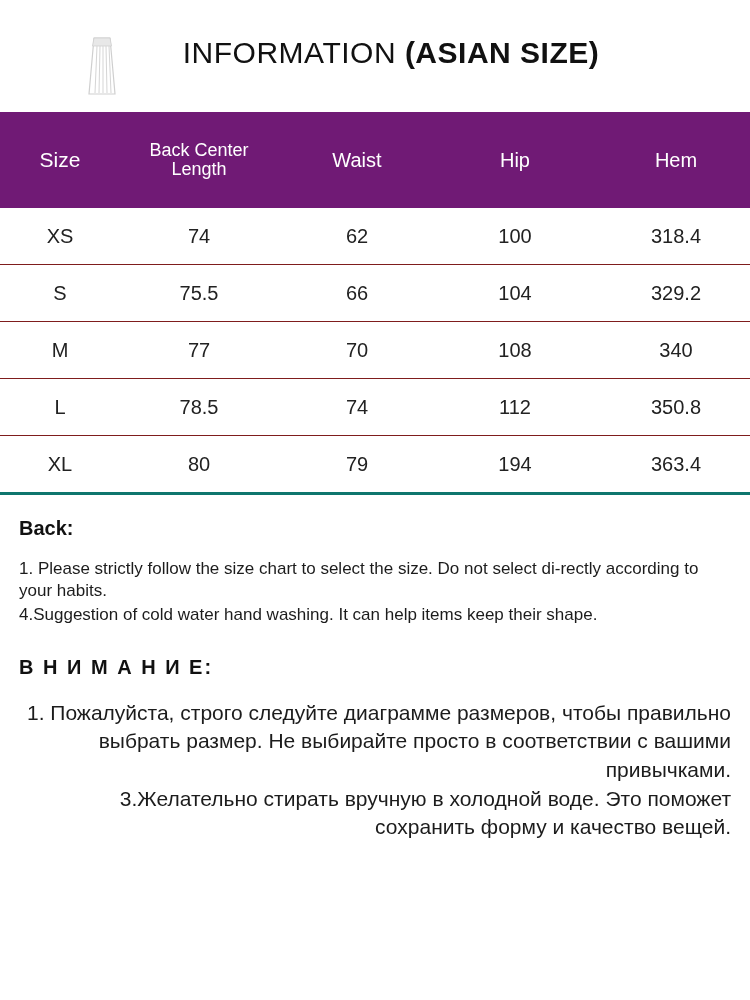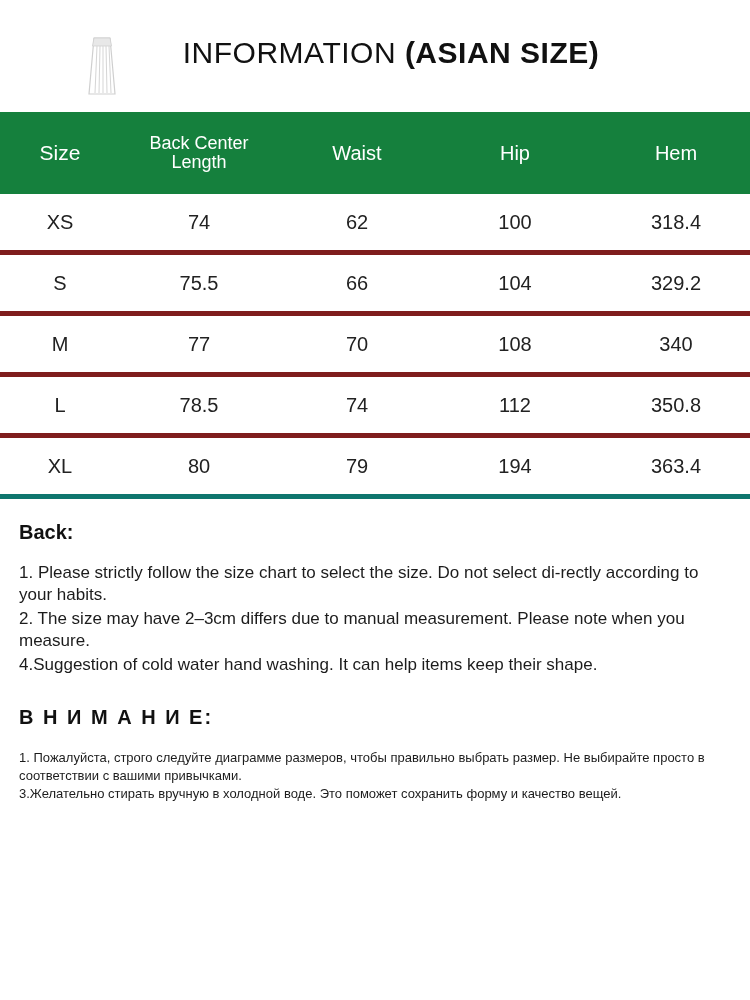--- a/index.html
+++ b/index.html
@@ -55,46 +55,46 @@
   .garment-icon svg { display: block; }
 
   
   .size-table {
     width: 718px;
     margin: 0 auto;
     border-collapse: collapse;
     table-layout: fixed;
   }
   .size-table thead th {
-    background: #15803d;
+    background: #701a75;
     color: #ffffff;
     font-weight: 400;
     font-size: 20px;
-    height: 82px;
+    height: 96px;
     vertical-align: middle;
     text-align: center;
     padding: 0 4px;
     line-height: 1.05;
   }
   .size-table thead th.col-size { width: 112px; font-size: 21px; }
   .size-table thead th.col-len  { width: 150px; font-size: 18px; }
   .size-table thead th.col-waist{ width: 150px; }
   .size-table thead th.col-hip  { width: 150px; }
   .size-table thead th.col-hem  { width: 156px; }
 
   .size-table tbody td {
     height: 54px;
     text-align: center;
     font-size: 20px;
     color: #222222;
-    border-bottom: 5px solid #7f1d1d;
+    border-bottom: 1px solid #7f1d1d;
     font-weight: 400;
   }
   .size-table tbody tr:last-child td {
-    border-bottom: 5px solid #0f766e;
+    border-bottom: 3px solid #0f766e;
   }
   .size-table tbody td.cell-size {
     font-size: 20px;
   }
 
   
   .notes {
     width: 712px;
     margin: 0 auto;
     padding-top: 22px;
@@ -114,22 +114,23 @@
     font-size: 17px;
     line-height: 1.32;
     color: #1c1c1c;
     margin: 0;
     font-weight: 400;
   }
   .note-line + .note-line {
     margin-top: 1px;
   }
   .note-line.ru {
-    font-size: 13px;
+    font-size: 21px;
     line-height: 1.34;
+    text-align: right;
   }
 </style>
 </head>
 <body>
 
 <div class="page">
 
   <div class="header">
     <div class="garment-icon">
       <svg viewBox="0 0 36 62" width="36" height="62" aria-hidden="true">
@@ -197,21 +198,20 @@
         <td>79</td>
         <td>194</td>
         <td>363.4</td>
       </tr>
     </tbody>
   </table>
 
   <div class="notes">
     <p class="note-heading">Back:</p>
     <p class="note-line">1. Please strictly follow the size chart  to select the size. Do not select di-rectly according to your habits.</p>
-    <p class="note-line">2. The size may have 2–3cm differs due to manual measurement. Please note when you measure.</p>
     <p class="note-line">4.Suggestion of cold water hand washing. It can help items keep their shape.</p>
 
     <p class="note-heading ru">В Н И М А Н И Е:</p>
     <p class="note-line ru">1. Пожалуйста, строго следуйте диаграмме размеров, чтобы правильно выбрать размер. Не выбирайте просто в соответствии с вашими привычками.</p>
     <p class="note-line ru">3.Желательно стирать вручную в холодной воде. Это поможет сохранить форму и качество вещей.</p>
   </div>
 
 </div>
 
 </body></html>

